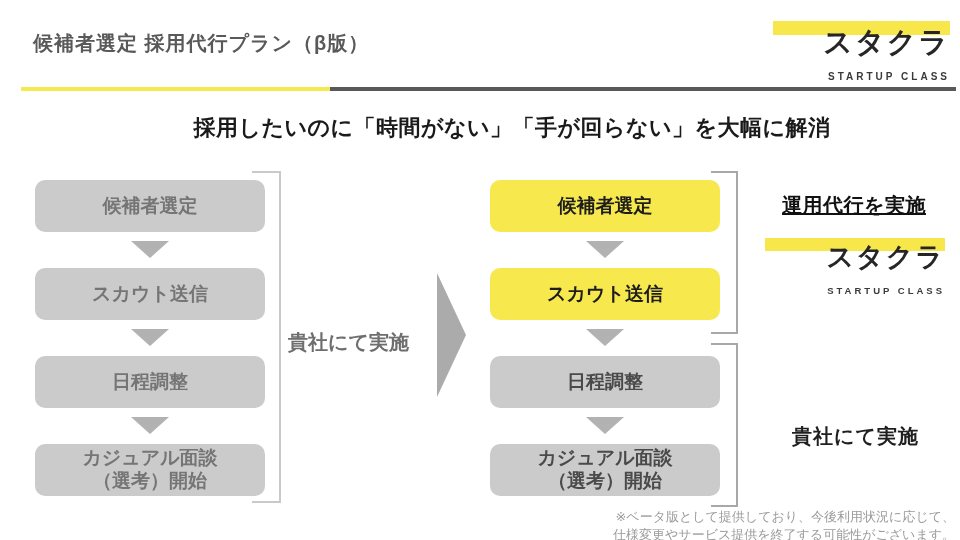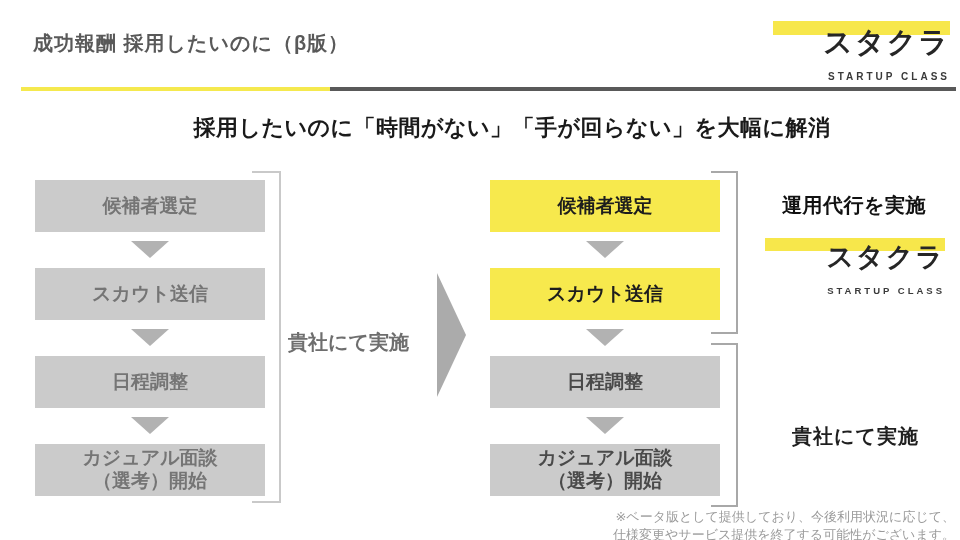--- a/index.html
+++ b/index.html
@@ -37,21 +37,21 @@
   .logo-mid{left:765px;top:238px;width:180px;}
   .logo-mid .bar{height:13px;}
   .logo-mid .name{font-size:27px;padding-top:6px;}
   .logo-mid .sub{font-size:9.5px;}
 
   
   .flow{display:flex;flex-direction:column;width:230px;}
   .step{
     height:52px;display:flex;align-items:center;justify-content:center;
     font-size:19px;font-weight:bold;text-align:center;
-    white-space:pre-line;line-height:1.2;
+    white-space:pre-line;line-height:1.2;border-radius:10px;
   }
   .step.gray-box{background:#CBCBCB;color:#757575;}
   .step.gray-box-dark{background:#CBCBCB;color:#4a4a4a;}
   .step.yellow-box{background:#F7E94D;color:#1d1d1d;}
   .down-arrow{
     width:0;height:0;margin:9px auto 10px;
     border-left:19px solid transparent;border-right:19px solid transparent;
     border-top:17px solid #B2B2B2;
   }
   .flow-before{left:35px;top:180px;}
@@ -62,21 +62,21 @@
   .bracket-before{left:252px;top:171px;width:27px;height:328px;}
   .bracket-after{border-color:#A8A8A8;}
   .bracket-after-top{left:711px;top:171px;width:25px;height:159px;}
   .bracket-after-bottom{left:711px;top:343px;width:25px;height:160px;}
 
   
   .owner-label-mid{
     left:288px;top:329px;font-size:20px;font-weight:bold;color:#6E6E6E;white-space:nowrap;
   }
   .delegated-label{
-    left:782px;top:192px;font-size:20px;font-weight:bold;color:#111111;white-space:nowrap;letter-spacing:0.5px;
+    left:782px;top:192px;font-size:20px;font-weight:bold;color:#111111;white-space:nowrap;letter-spacing:0.5px;text-decoration:underline;
   }
   .owner-label-right{
     left:792px;top:423px;font-size:20px;font-weight:bold;color:#1f1f1f;white-space:nowrap;letter-spacing:1px;
   }
 
   
   .big-arrow{
     left:437px;top:273px;width:0;height:0;
     border-top:62px solid transparent;border-bottom:62px solid transparent;
     border-left:29px solid #ABABAB;
@@ -84,21 +84,21 @@
 
   
   .footnote{
     right:5px;top:508px;width:420px;text-align:right;
     font-size:13px;color:#9B9B9B;line-height:1.35;white-space:pre-line;
   }
 </style>
 </head>
 <body>
 
-<div class="abs slide-title">成功報酬 採用したいのに（β版）</div>
+<div class="abs slide-title">候補者選定 採用代行プラン（β版）</div>
 
 <div class="abs logo logo-top">
   <div class="bar"></div>
   <div class="name">スタクラ</div>
   <div class="sub">STARTUP CLASS</div>
 </div>
 
 <div class="abs divider-yellow"></div>
 <div class="abs divider-gray"></div>
 

